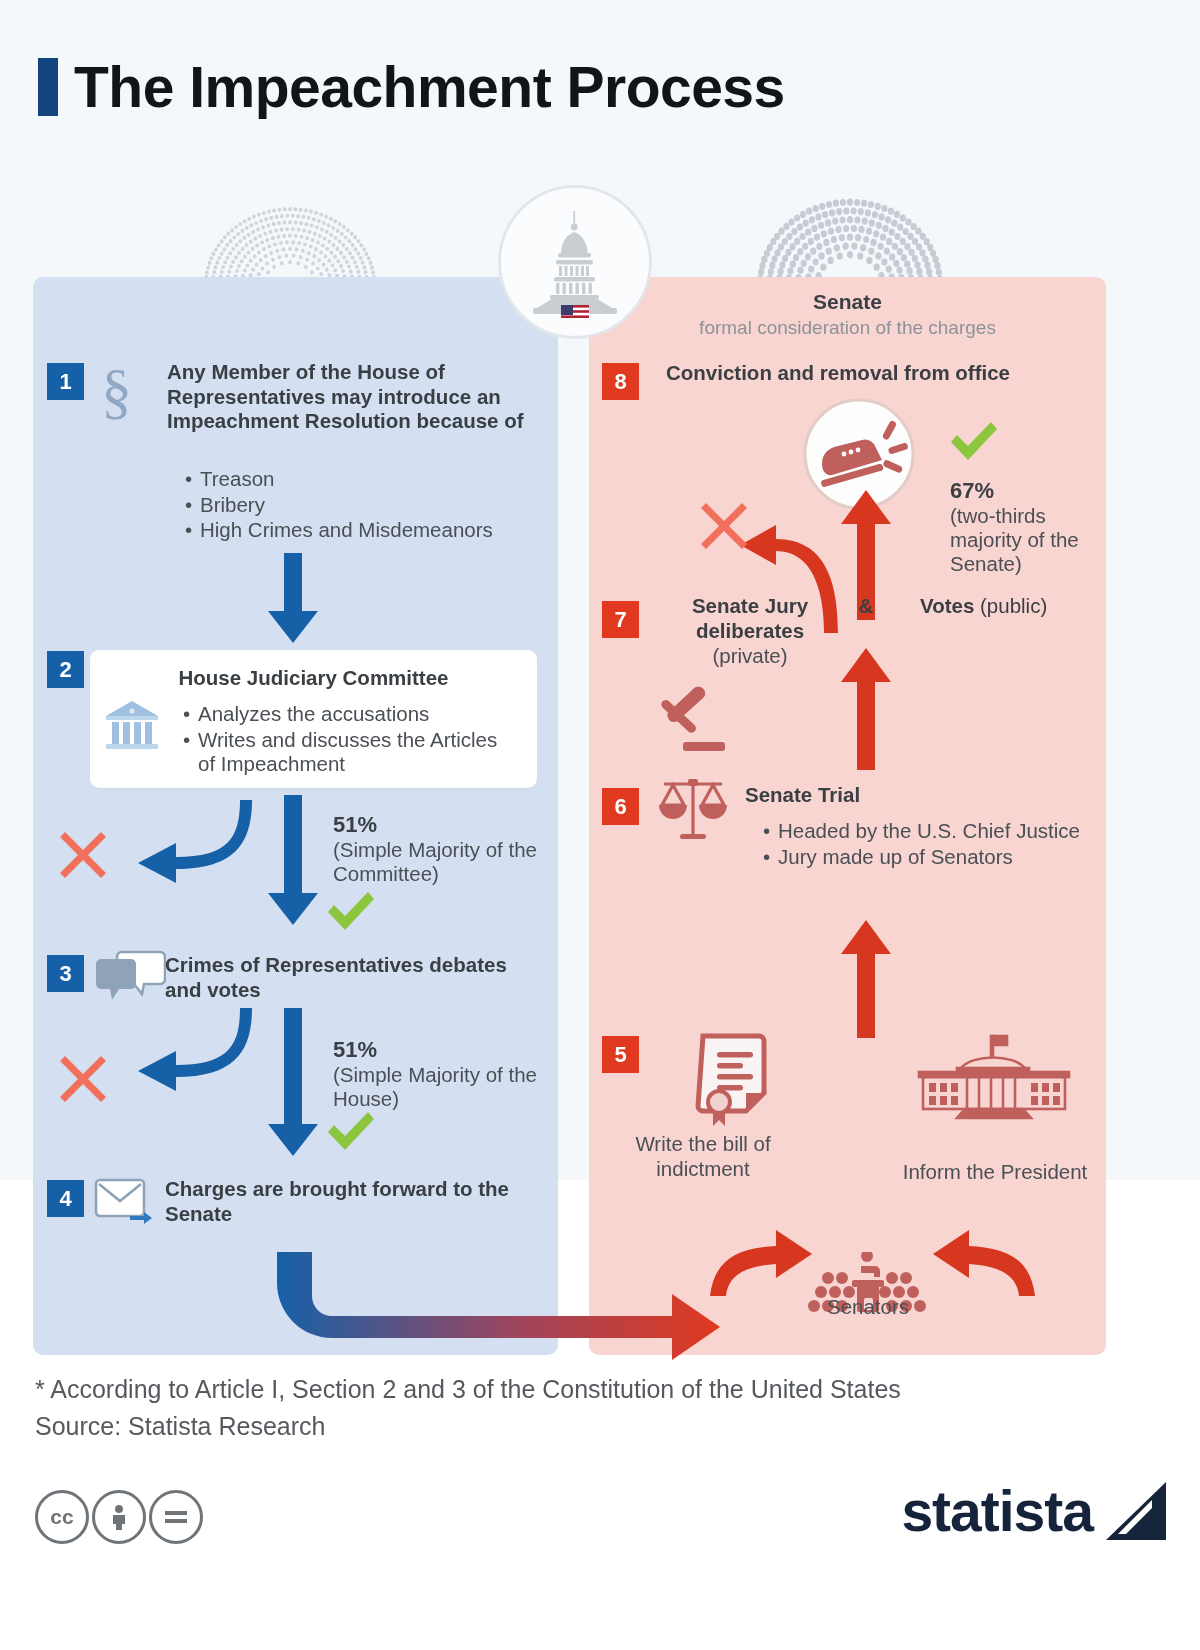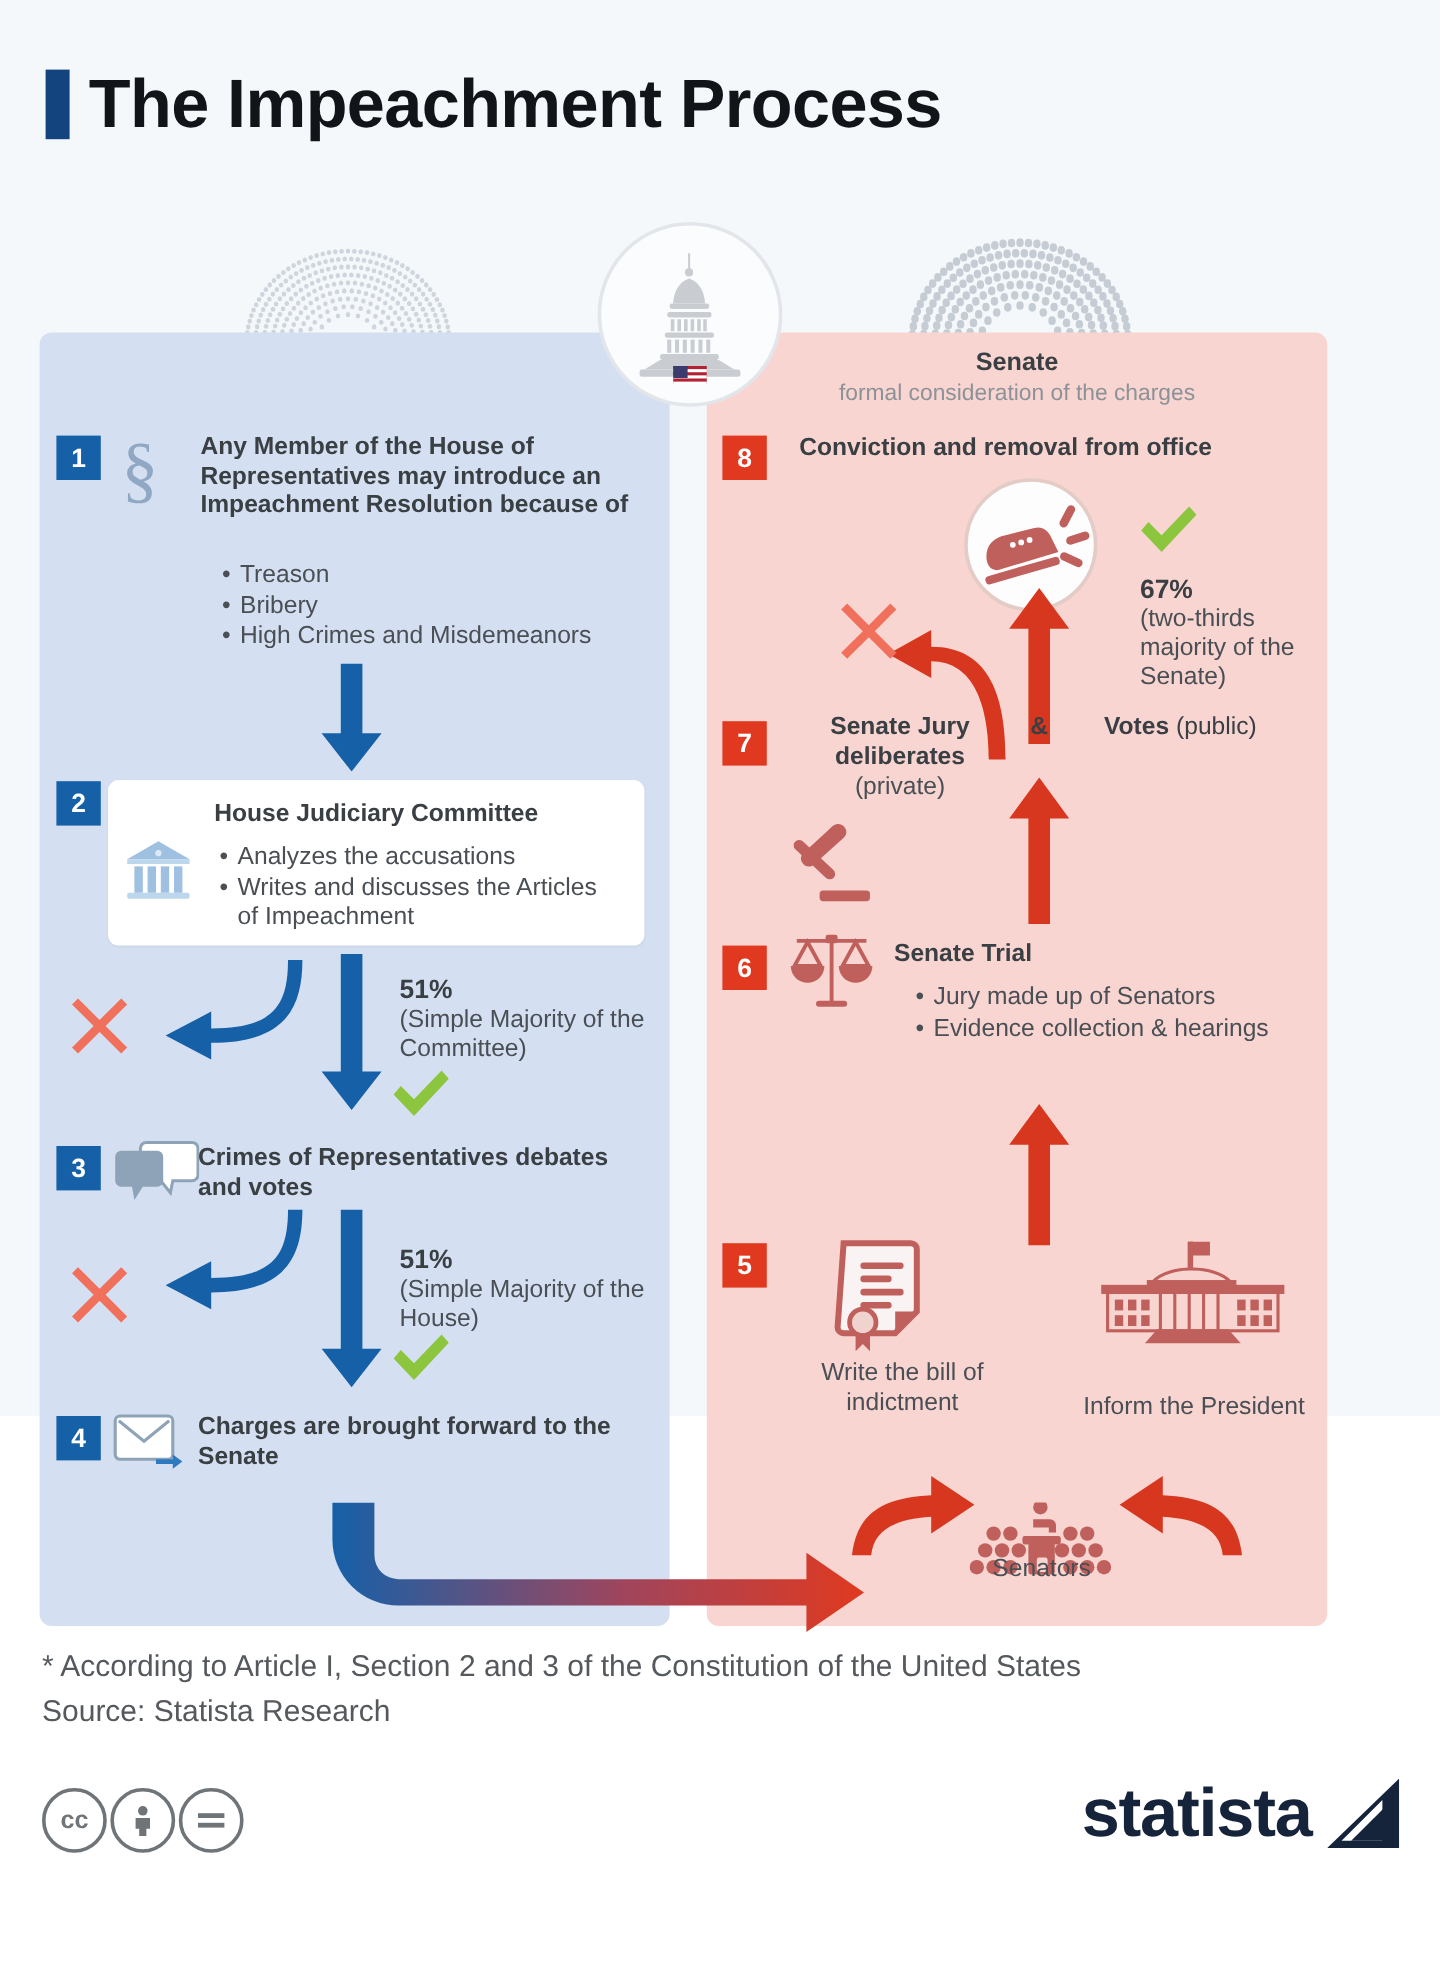--- a/index.html
+++ b/index.html
@@ -825,22 +825,22 @@
         <path d="M5 30 h28 a14 14 0 0 1 -28 0 Z"></path>
         <path d="M45 30 h28 a14 14 0 0 1 -28 0 Z"></path>
         <rect x="34" y="4" width="10" height="7" rx="2"></rect>
         <rect x="26" y="59" width="26" height="5" rx="2.5"></rect>
       </g>
     </svg>
   </div>
   <div class="txt b" style="left:745px;top:783px;width:350px;">Senate Trial</div>
   <div class="txt" style="left:760px;top:813px;width:345px;">
     <ul>
+      <li>Headed by the U.S. Chief Justice</li>
       <li>Jury made up of Senators</li>
-      <li>Evidence collection &amp; hearings</li>
     </ul>
   </div>
 
   <div class="ic" style="left:838px;top:920px;">
     <svg width="56" height="118" viewBox="0 0 56 118">
         <path d="M28 0 L53 34 h-16 v84 h-18 v-84 h-16 Z" fill="#d8371f"></path>
       </svg>
   </div>
 
   <div class="badge red" style="left:602px;top:1036px;">5</div>
@@ -852,21 +852,21 @@
       <g fill="#c0605c">
         <rect x="22" y="22" width="36" height="5.5" rx="2.7"></rect>
         <rect x="22" y="33" width="26" height="5.5" rx="2.7"></rect>
         <rect x="22" y="44" width="36" height="5.5" rx="2.7"></rect>
         <rect x="22" y="55" width="26" height="5.5" rx="2.7"></rect>
       </g>
       <circle cx="24" cy="72" r="11" fill="#f0d2ce" stroke="#c0605c" stroke-width="4"></circle>
       <path d="M18 81 L18 96 L24 90 L30 96 L30 81 Z" fill="#c0605c"></path>
     </svg>
   </div>
-  <div class="txt" style="left:657px;top:1132px;width:190px;text-align:center;">Write the bill of indictment</div>
+  <div class="txt" style="left:608px;top:1132px;width:190px;text-align:center;">Write the bill of indictment</div>
 
   <div class="ic" style="left:915px;top:1030px;">
     <svg width="158" height="92" viewBox="0 0 158 92">
       <g fill="none" stroke="#c0605c" stroke-width="2.6">
         <rect x="76" y="6" width="2" height="20" fill="#c0605c"></rect>
         <path d="M78 6 h14 v9 h-14 Z" fill="#c0605c"></path>
         <path d="M46 38 C58 24 98 24 110 38"></path>
         <rect x="42" y="38" width="72" height="5" fill="#c0605c"></rect>
         <rect x="4" y="42" width="150" height="5" fill="#c0605c"></rect>
         <rect x="8" y="47" width="142" height="32"></rect>

